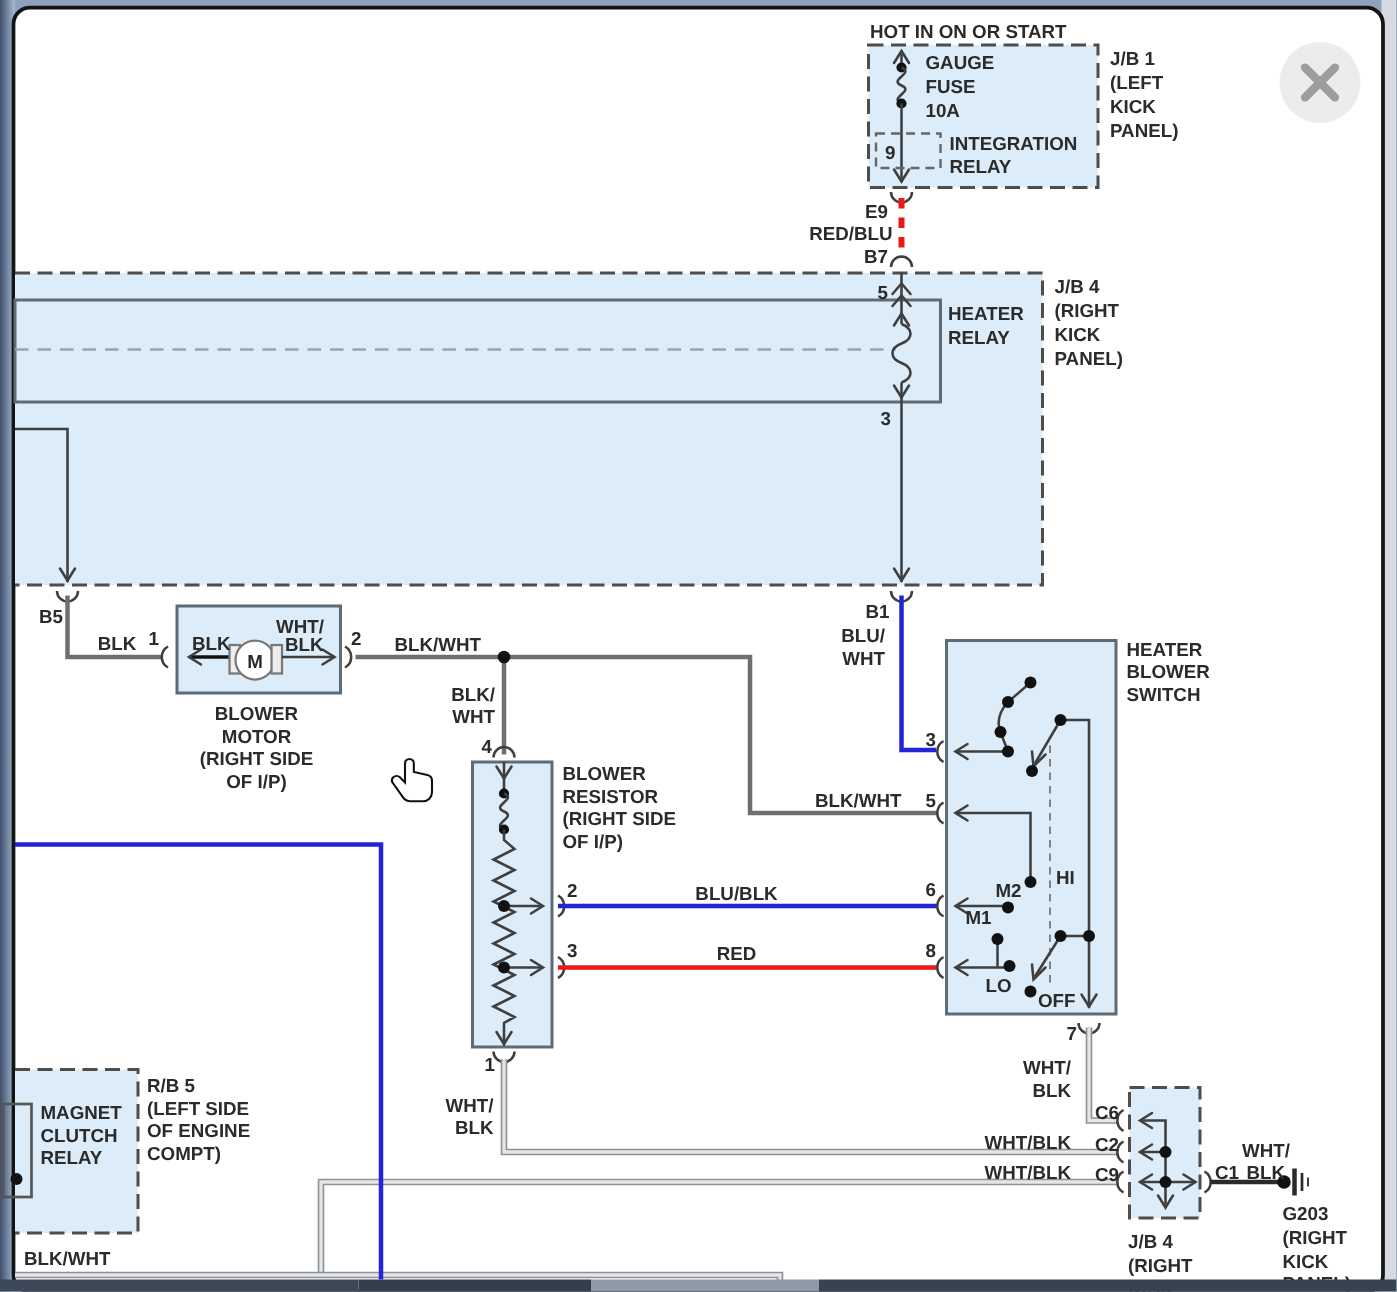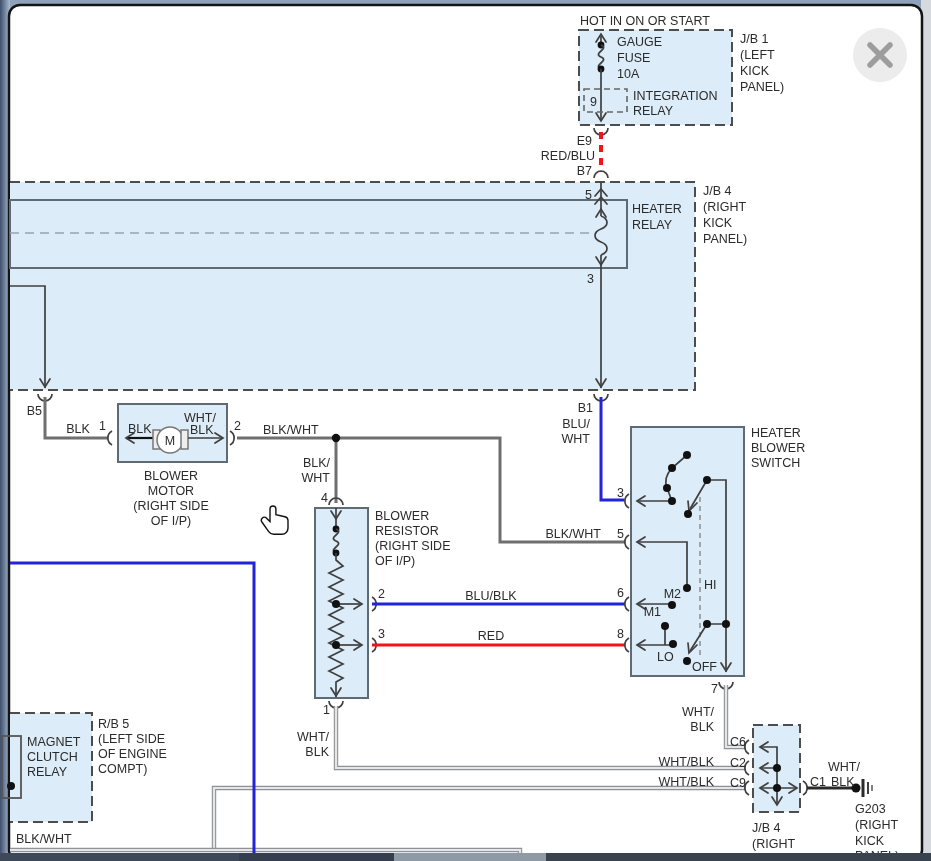--- a/index.html
+++ b/index.html
@@ -1,17 +1,17 @@
 <!DOCTYPE html>
 <html><head>
 <meta charset="utf-8">
 <style>
   html,body{margin:0;padding:0;background:#8ea2bb;}
   .stage{position:relative;width:931px;height:861px;overflow:hidden;
-         font-family:"Liberation Sans", sans-serif;}
+         font-family:"Liberation Sans", sans-serif;font-weight:bold;}
   svg{position:absolute;left:0;top:0;}
   svg text{font-family:"Liberation Sans", sans-serif;font-size:12.5px;fill:#2b2b2b;}
   .thin{stroke:#3f3f3f;stroke-width:1.7;fill:none;}
   .arr{stroke:#3f3f3f;stroke-width:1.7;fill:none;stroke-linecap:round;}
   .conn{stroke:#3f3f3f;stroke-width:1.7;fill:none;}
   .wblk{stroke:#6f6f6f;stroke-width:3;fill:none;}
   .wblu{stroke:#2323d8;stroke-width:3;fill:none;}
   .wred{stroke:#ee1616;stroke-width:3;fill:none;}
   .wwhtu{stroke:#8e9296;stroke-width:4.4;fill:none;}
   .wwhto{stroke:#e4e6e8;stroke-width:2.2;fill:none;}

